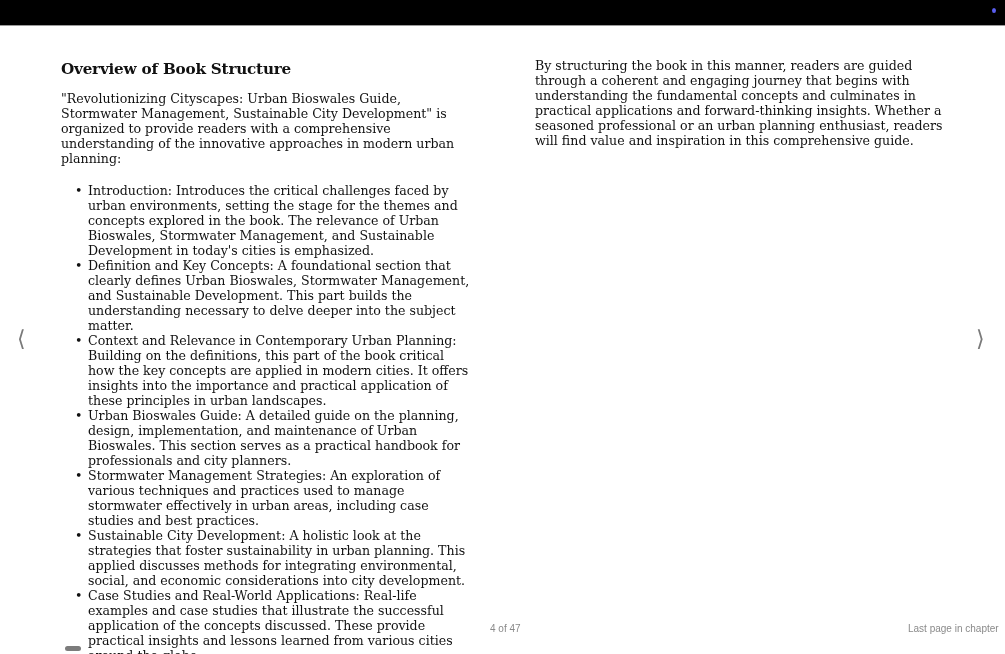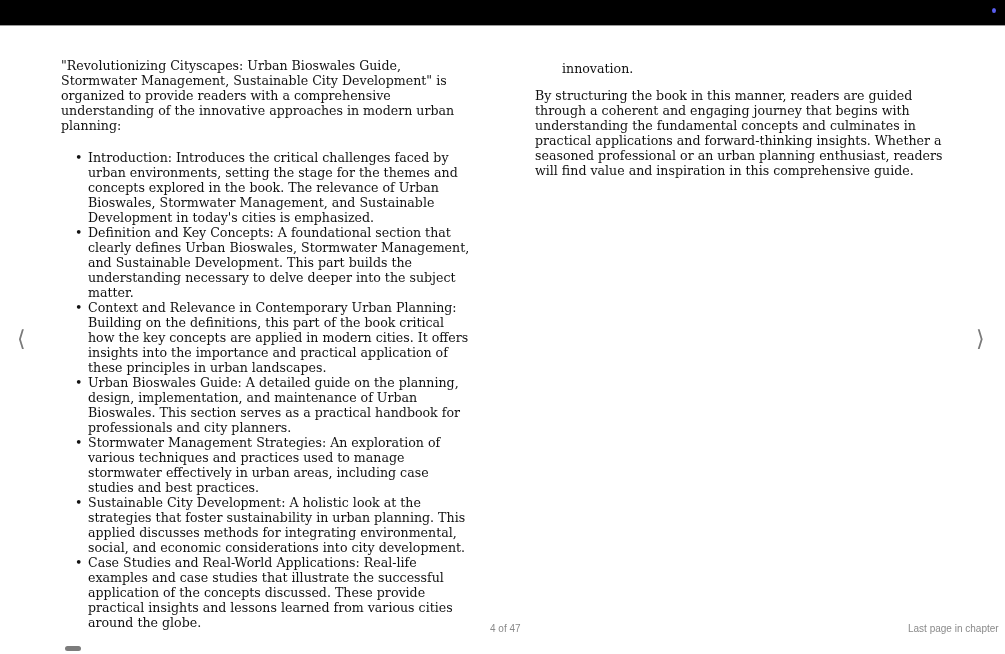--- a/index.html
+++ b/index.html
@@ -26,35 +26,35 @@
   .scroll-pill { position:absolute; left:65px; top:646px; width:16px; height:5px; border-radius:3px; background:#7c7c7c; }
 </style>
 </head>
 <body>
 
 <div class="topbar">
   <div class="rec-dot" style="background: rgb(90, 94, 240);"></div>
 </div>
 
 <div class="page page-left">
+  <h2>Overview of Book Structure</h2>
   <p class="intro">"Revolutionizing Cityscapes: Urban Bioswales Guide, Stormwater Management, Sustainable City Development" is organized to provide readers with a comprehensive understanding of the innovative approaches in modern urban planning:</p>
   <ul>
     <li><span class="bullet">•</span><span>Introduction: Introduces the critical challenges faced by urban environments, setting the stage for the themes and concepts explored in the book. The relevance of Urban Bioswales, Stormwater Management, and Sustainable Development in today's cities is emphasized.</span></li>
     <li><span class="bullet">•</span><span>Definition and Key Concepts: A foundational section that clearly defines Urban Bioswales, Stormwater Management, and Sustainable Development. This part builds the understanding necessary to delve deeper into the subject matter.</span></li>
     <li><span class="bullet">•</span><span>Context and Relevance in Contemporary Urban Planning: Building on the definitions, this part of the book critical how the key concepts are applied in modern cities. It offers insights into the importance and practical application of these principles in urban landscapes.</span></li>
     <li><span class="bullet">•</span><span>Urban Bioswales Guide: A detailed guide on the planning, design, implementation, and maintenance of Urban Bioswales. This section serves as a practical handbook for professionals and city planners.</span></li>
     <li><span class="bullet">•</span><span>Stormwater Management Strategies: An exploration of various techniques and practices used to manage stormwater effectively in urban areas, including case studies and best practices.</span></li>
     <li><span class="bullet">•</span><span>Sustainable City Development: A holistic look at the strategies that foster sustainability in urban planning. This applied discusses methods for integrating environmental, social, and economic considerations into city development.</span></li>
     <li><span class="bullet">•</span><span>Case Studies and Real-World Applications: Real-life examples and case studies that illustrate the successful application of the concepts discussed. These provide practical insights and lessons learned from various cities around the globe.</span></li>
 
   </ul>
 </div>
 
 <div class="page page-right">
-  <p class="cont">innovation.</p>
   <p>By structuring the book in this manner, readers are guided through a coherent and engaging journey that begins with understanding the fundamental concepts and culminates in practical applications and forward-thinking insights. Whether a seasoned professional or an urban planning enthusiast, readers will find value and inspiration in this comprehensive guide.</p>
 </div>
 
 <div class="nav-arrow nav-prev">⟨</div>
 <div class="nav-arrow nav-next">⟩</div>
 
 <div class="footer-text page-count">4 of 47</div>
 <div class="footer-text chapter-note">Last page in chapter</div>
 
 <div class="scroll-pill"></div>

